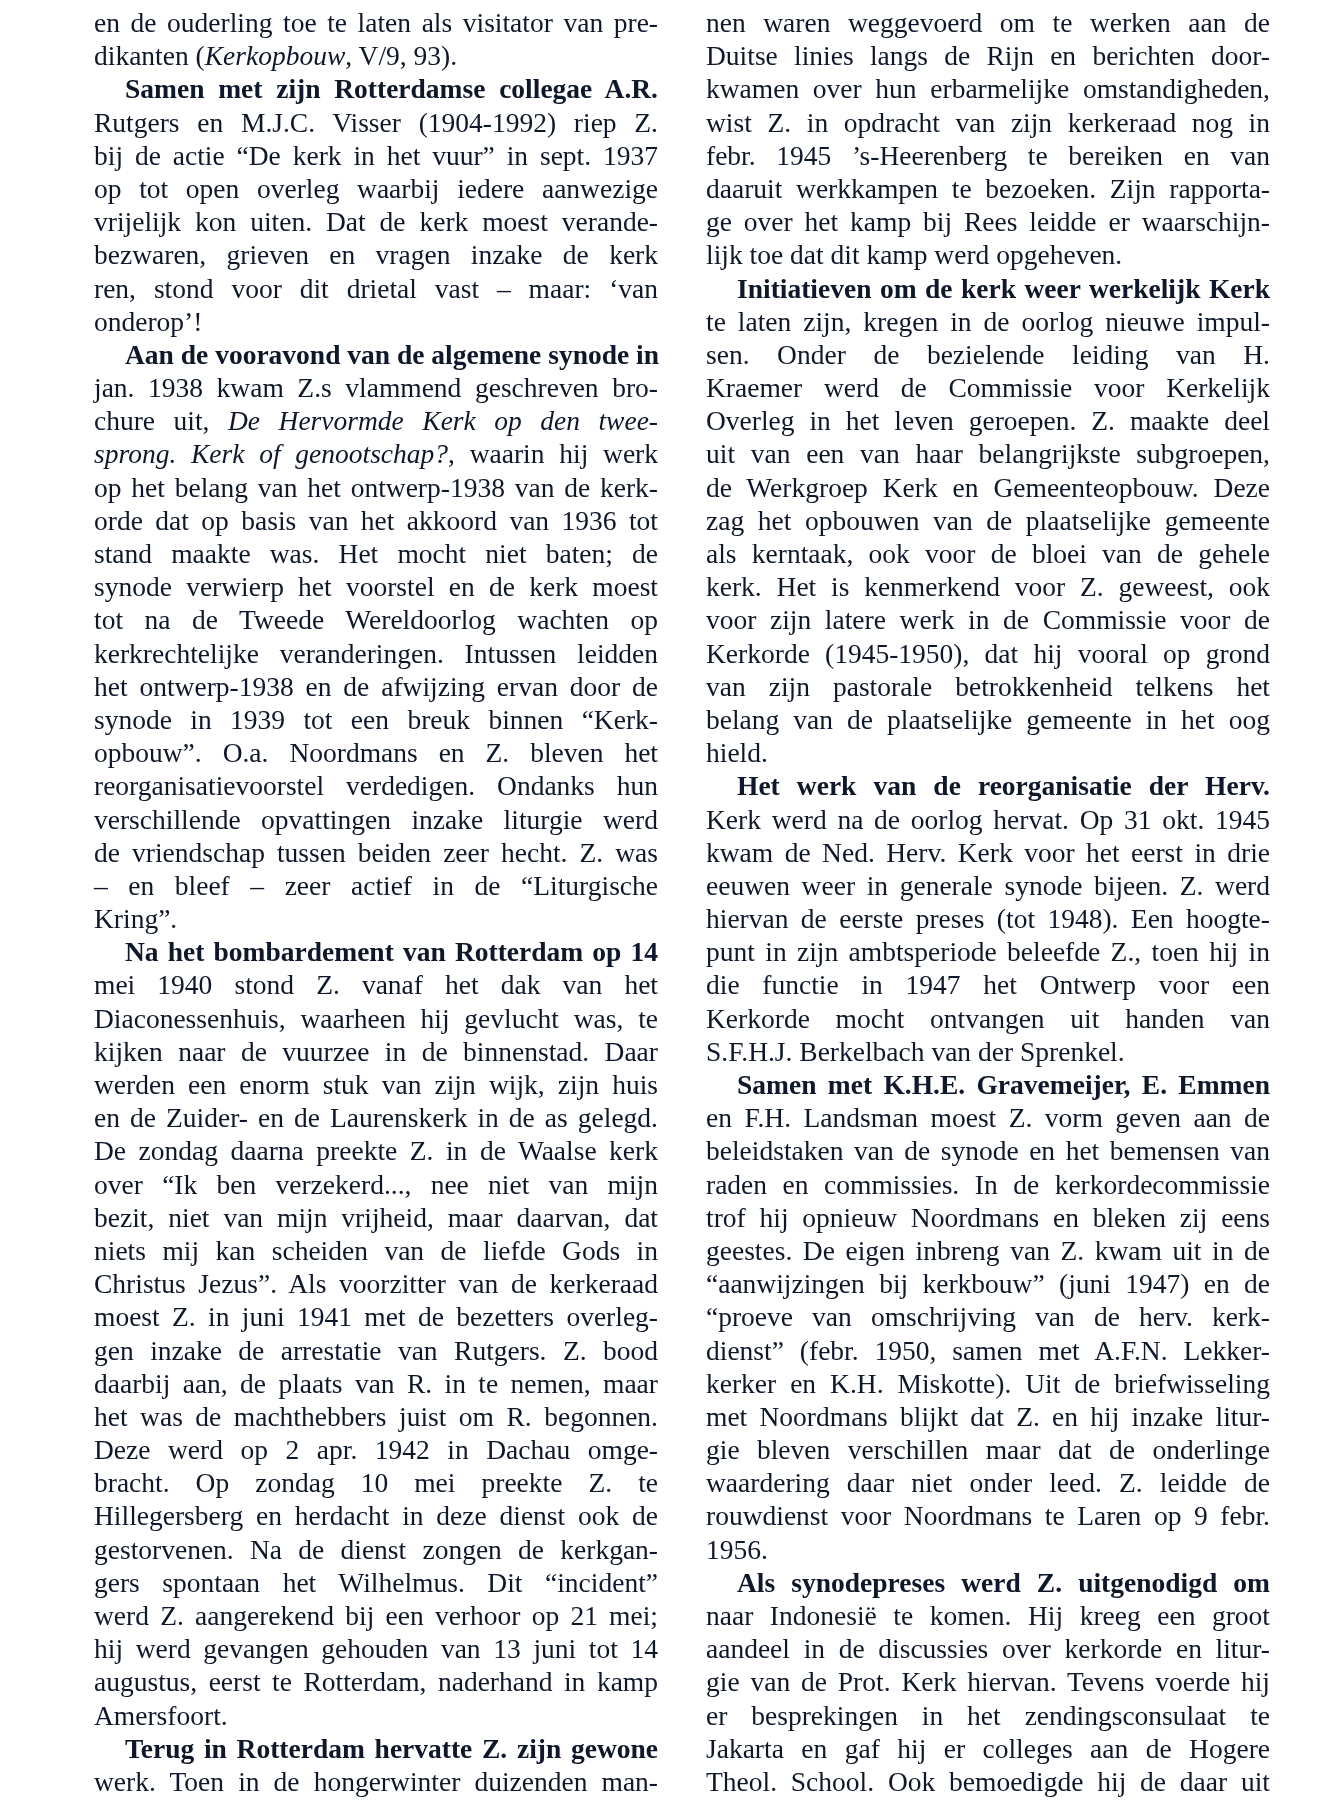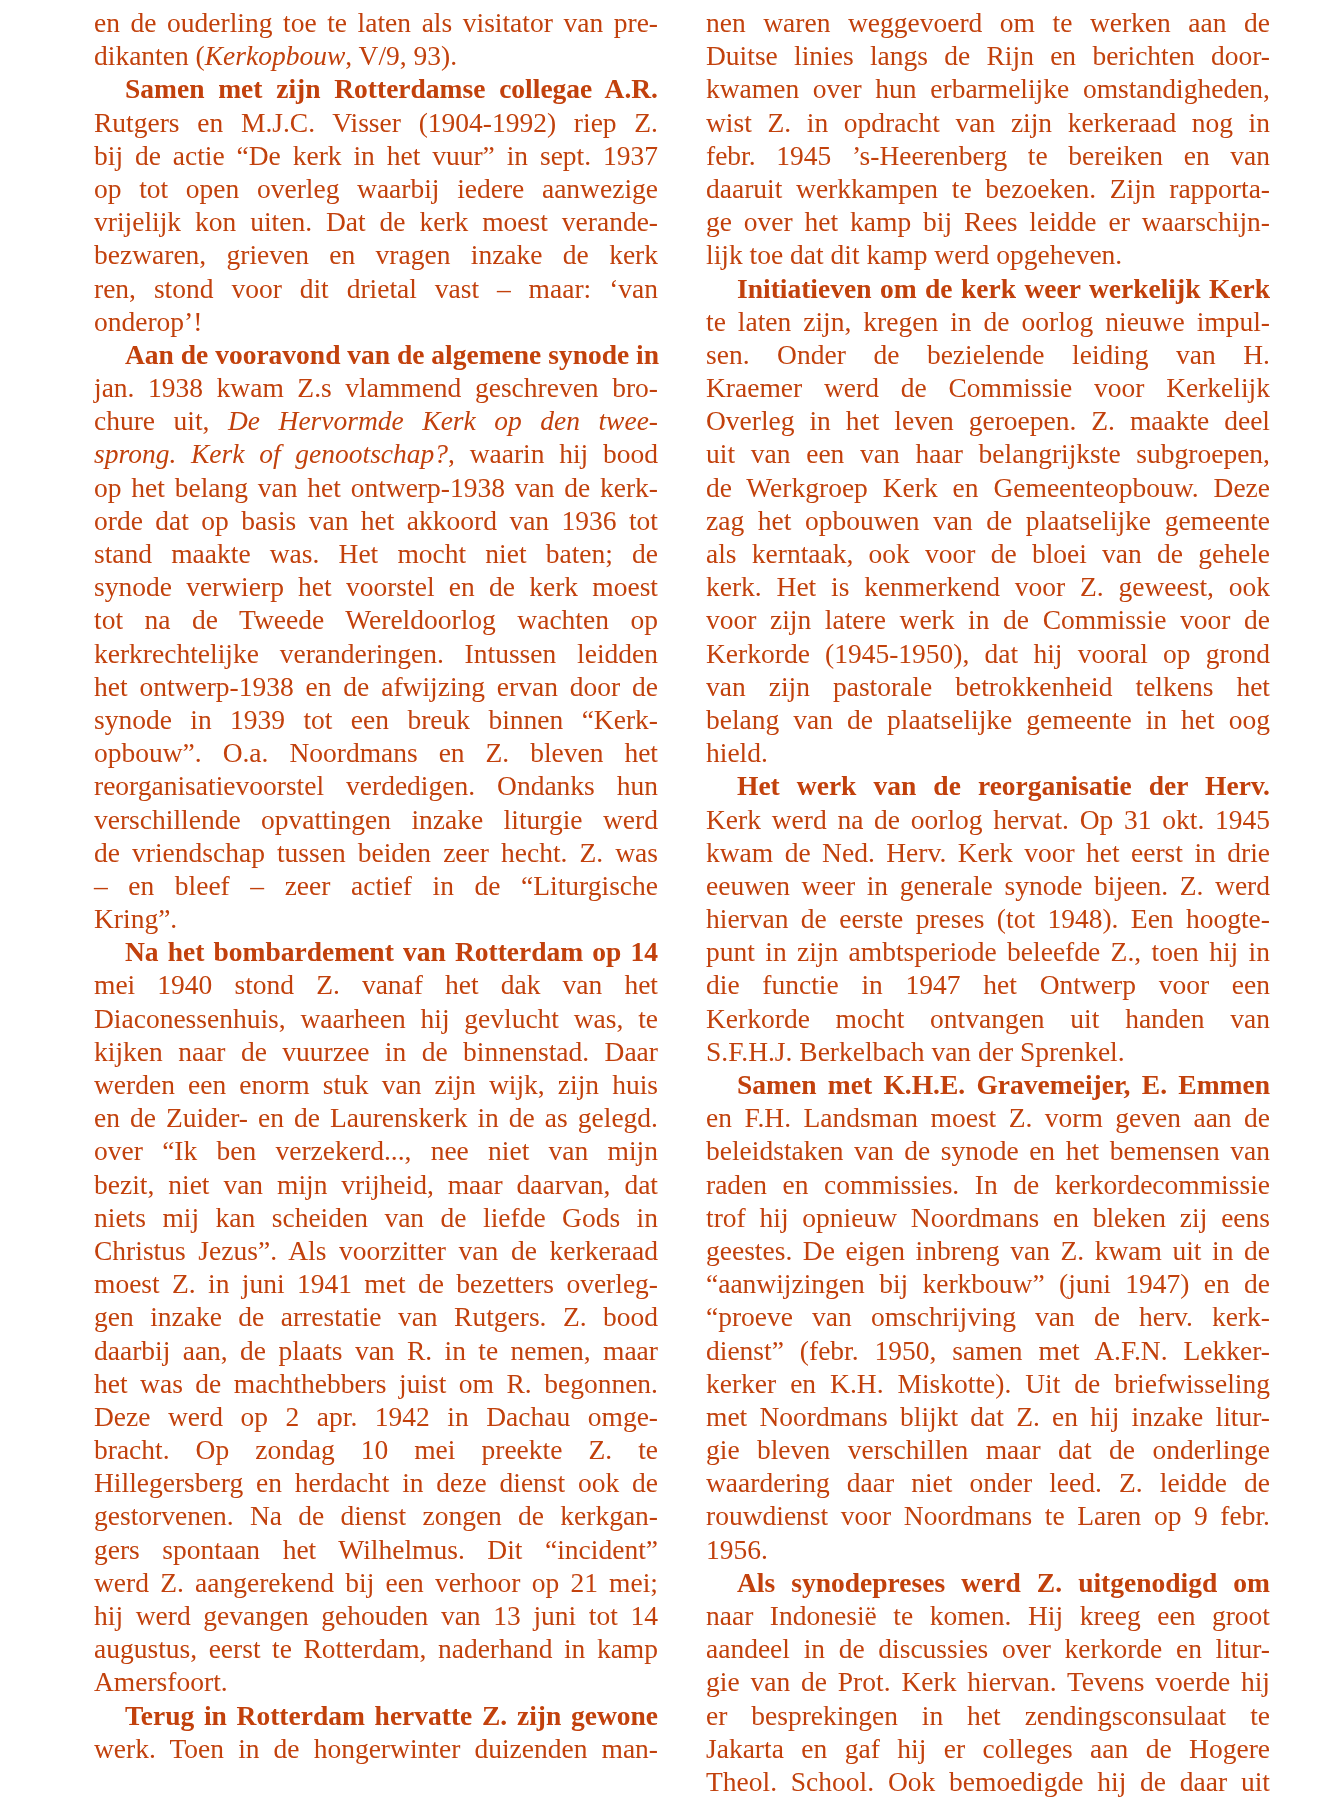--- a/index.html
+++ b/index.html
@@ -1,19 +1,19 @@
 <!DOCTYPE html>
 <html><head>
 <meta charset="utf-8">
 <style>
   html, body { margin: 0; padding: 0; background: #ffffff; }
   body { width: 1340px; height: 1806px; position: relative; overflow: hidden; }
   .page {
     position: absolute; left: 0; top: 0; width: 1340px; height: 1806px;
-    background: #ffffff; color: #c2410c;
+    background: #ffffff; color: #0f172a;
     font-family: "Liberation Serif", "DejaVu Serif", serif;
   }
   .column {
     position: absolute; top: 6px; width: 564px;
   }
   .col-left { left: 94px; }
   .col-right { left: 706px; }
   .line {
     display: block;
     height: 33.2px;
@@ -39,41 +39,42 @@
       <div class="line"><span>Rutgers en M.J.C. Visser (1904-1992) riep Z.</span></div>
       <div class="line"><span>bij de actie “De kerk in het vuur” in sept. 1937</span></div>
       <div class="line"><span>op tot open overleg waarbij iedere aanwezige</span></div>
       <div class="line"><span>vrijelijk kon uiten. Dat de kerk moest verande-</span></div>
       <div class="line"><span>bezwaren, grieven en vragen inzake de kerk</span></div>
       <div class="line"><span>ren, stond voor dit drietal vast – maar: ‘van</span></div>
       <div class="line last"><span>onderop’!</span></div>
       <div class="line indent"><span>Aan de vooravond van de algemene synode in</span></div>
       <div class="line"><span>jan. 1938 kwam Z.s vlammend geschreven bro-</span></div>
       <div class="line"><span>chure uit, </span><span class="seg-i">De Hervormde Kerk op den twee-</span></div>
-      <div class="line"><span class="seg-i">sprong. Kerk of genootschap?</span><span>, waarin hij bood</span></div>
+      <div class="line"><span class="seg-i">sprong. Kerk of genootschap?</span><span>, waarin hij werk</span></div>
       <div class="line"><span>op het belang van het ontwerp-1938 van de kerk-</span></div>
       <div class="line"><span>orde dat op basis van het akkoord van 1936 tot</span></div>
       <div class="line"><span>stand maakte was. Het mocht niet baten; de</span></div>
       <div class="line"><span>synode verwierp het voorstel en de kerk moest</span></div>
       <div class="line"><span>tot na de Tweede Wereldoorlog wachten op</span></div>
       <div class="line"><span>kerkrechtelijke veranderingen. Intussen leidden</span></div>
       <div class="line"><span>het ontwerp-1938 en de afwijzing ervan door de</span></div>
       <div class="line"><span>synode in 1939 tot een breuk binnen “Kerk-</span></div>
       <div class="line"><span>opbouw”. O.a. Noordmans en Z. bleven het</span></div>
       <div class="line"><span>reorganisatievoorstel verdedigen. Ondanks hun</span></div>
       <div class="line"><span>verschillende opvattingen inzake liturgie werd</span></div>
       <div class="line"><span>de vriendschap tussen beiden zeer hecht. Z. was</span></div>
       <div class="line"><span>– en bleef – zeer actief in de “Liturgische</span></div>
       <div class="line last"><span>Kring”.</span></div>
       <div class="line indent"><span>Na het bombardement van Rotterdam op 14</span></div>
       <div class="line"><span>mei 1940 stond Z. vanaf het dak van het</span></div>
       <div class="line"><span>Diaconessenhuis, waarheen hij gevlucht was, te</span></div>
       <div class="line"><span>kijken naar de vuurzee in de binnenstad. Daar</span></div>
       <div class="line"><span>werden een enorm stuk van zijn wijk, zijn huis</span></div>
       <div class="line"><span>en de Zuider- en de Laurenskerk in de as gelegd.</span></div>
+      <div class="line"><span>De zondag daarna preekte Z. in de Waalse kerk</span></div>
       <div class="line"><span>over “Ik ben verzekerd..., nee niet van mijn</span></div>
       <div class="line"><span>bezit, niet van mijn vrijheid, maar daarvan, dat</span></div>
       <div class="line"><span>niets mij kan scheiden van de liefde Gods in</span></div>
       <div class="line"><span>Christus Jezus”. Als voorzitter van de kerkeraad</span></div>
       <div class="line"><span>moest Z. in juni 1941 met de bezetters overleg-</span></div>
       <div class="line"><span>gen inzake de arrestatie van Rutgers. Z. bood</span></div>
       <div class="line"><span>daarbij aan, de plaats van R. in te nemen, maar</span></div>
       <div class="line"><span>het was de machthebbers juist om R. begonnen.</span></div>
       <div class="line"><span>Deze werd op 2 apr. 1942 in Dachau omge-</span></div>
       <div class="line"><span>bracht. Op zondag 10 mei preekte Z. te</span></div>

